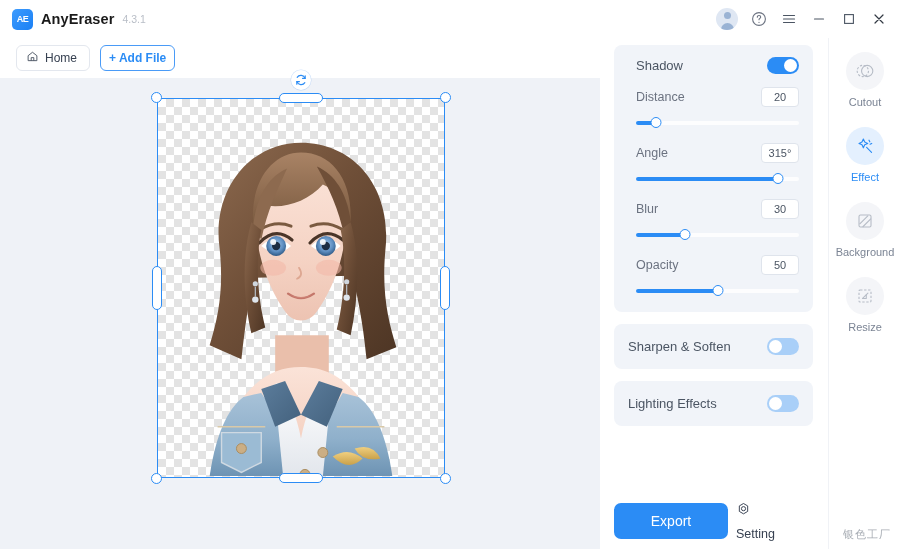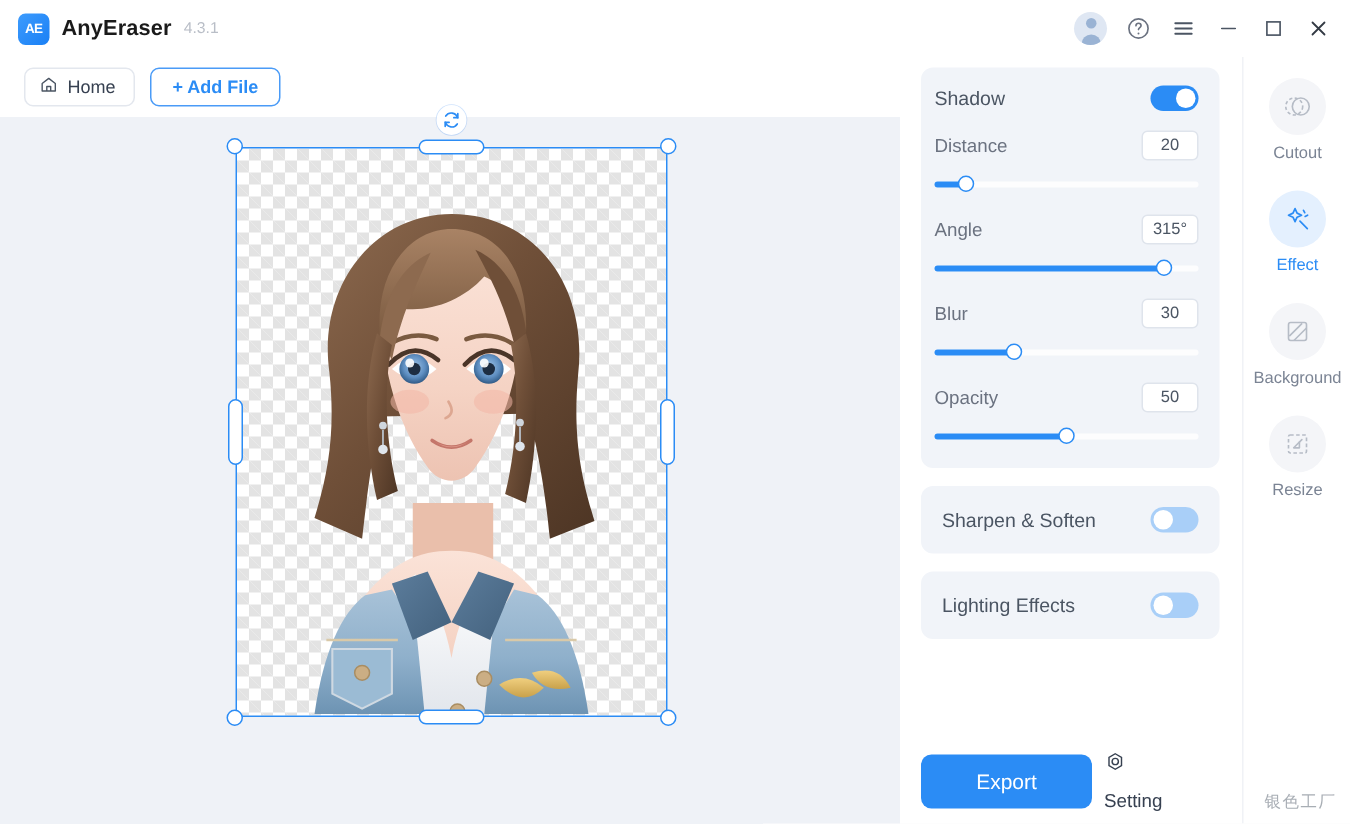--- a/index.html
+++ b/index.html
@@ -50,21 +50,21 @@
   .subbar {
     position: absolute; left: 0; top: 38px; width: 600px; height: 40px;
     background: #ffffff; display: flex; align-items: center; padding-left: 16px; gap: 10px;
   }
   .btn-home {
     height: 26px; padding: 0 12px 0 9px; border-radius: 6px; background: #fff;
     border: 1px solid #e3e7ee; display: flex; align-items: center; gap: 6px;
     font-size: 12px; color: #374151; cursor: pointer;
   }
   .btn-addfile {
-    height: 26px; padding: 0 14px; border-radius: 6px; background: #fff;
+    height: 26px; padding: 0 8px; border-radius: 6px; background: #fff;
     border: 1px solid #4a9bf7; color: #2b8cf5; font-size: 12px; font-weight: bold;
     display: flex; align-items: center; cursor: pointer;
   }
 
   
   .canvas-area {
     position: absolute; left: 0; top: 78px; width: 600px; height: 547px;
     background: #eff2f7;
   }
   .sel-wrap { position: absolute; left: 157px; top: 20px; width: 288px; height: 380px; }
@@ -113,21 +113,21 @@
   }
   .zb-icon { width: 19px; height: 19px; display:flex; align-items:center; justify-content:center; cursor:pointer; color:#8a9099; }
   .zb-pct { font-size: 11.5px; color: #6b7280; font-weight: bold; min-width: 28px; text-align: center; cursor: default; }
 
   
   .opt-panel {
     position: absolute; left: 600px; top: 38px; width: 228px; height: 511px;
     background: #ffffff; padding: 7px 15px 0 14px;
   }
   .card {
-    background: #f1f4f9; border-radius: 8px; margin-bottom: 12px; padding: 12px 14px 14px 9px;
+    background: #f1f4f9; border-radius: 8px; margin-bottom: 12px; padding: 12px 14px 14px 22px;
   }
   .card-row { display: flex; align-items: center; justify-content: space-between; }
   .card-title { font-size: 13px; color: #4b5563; }
   .toggle {
     width: 32px; height: 17px; border-radius: 9px; position: relative; cursor: pointer;
   }
   .toggle.on { background: #2b8cf5; }
   .toggle.off { background: #a9cff8; }
   .toggle .knob {
     position: absolute; top: 2px; width: 13px; height: 13px; border-radius: 50%; background: #fff;

